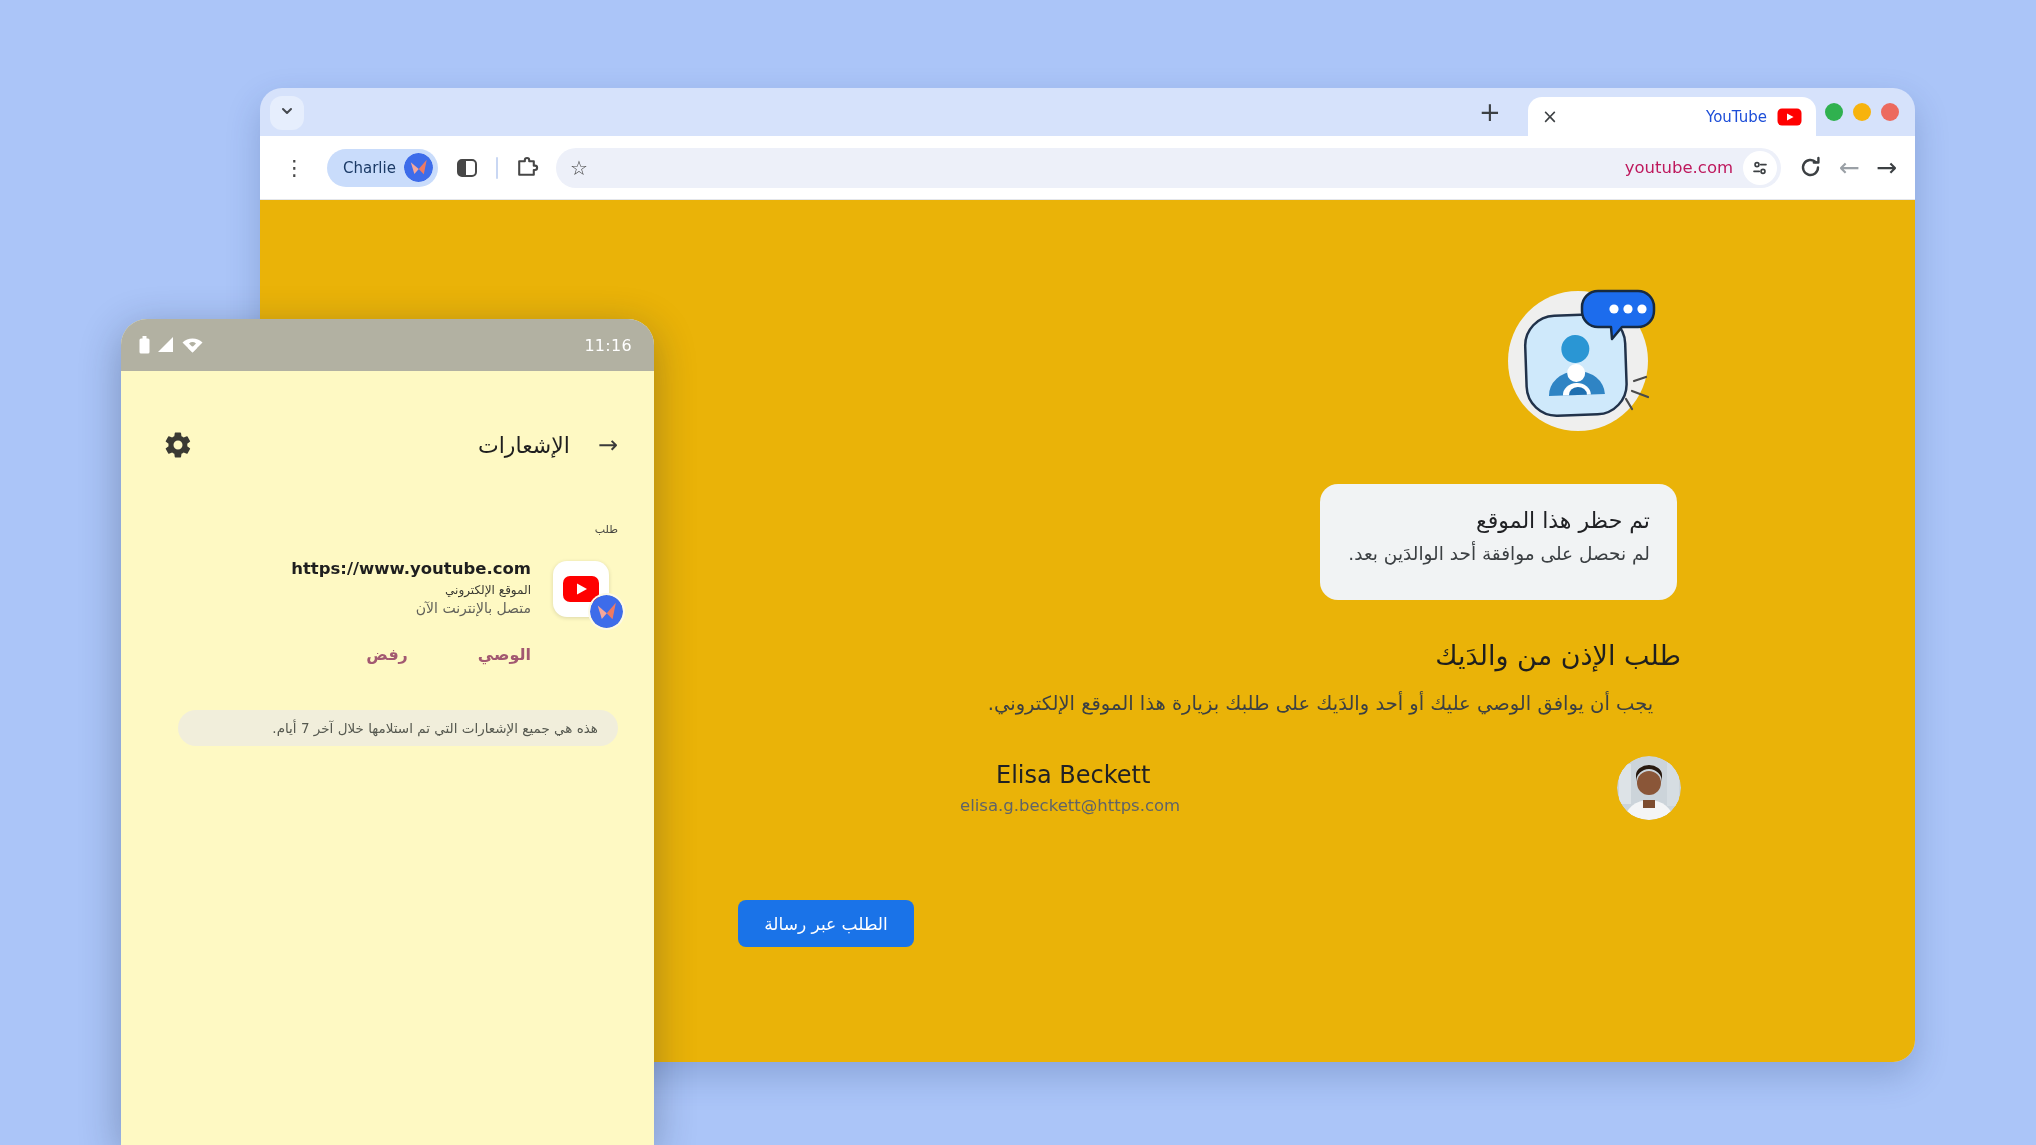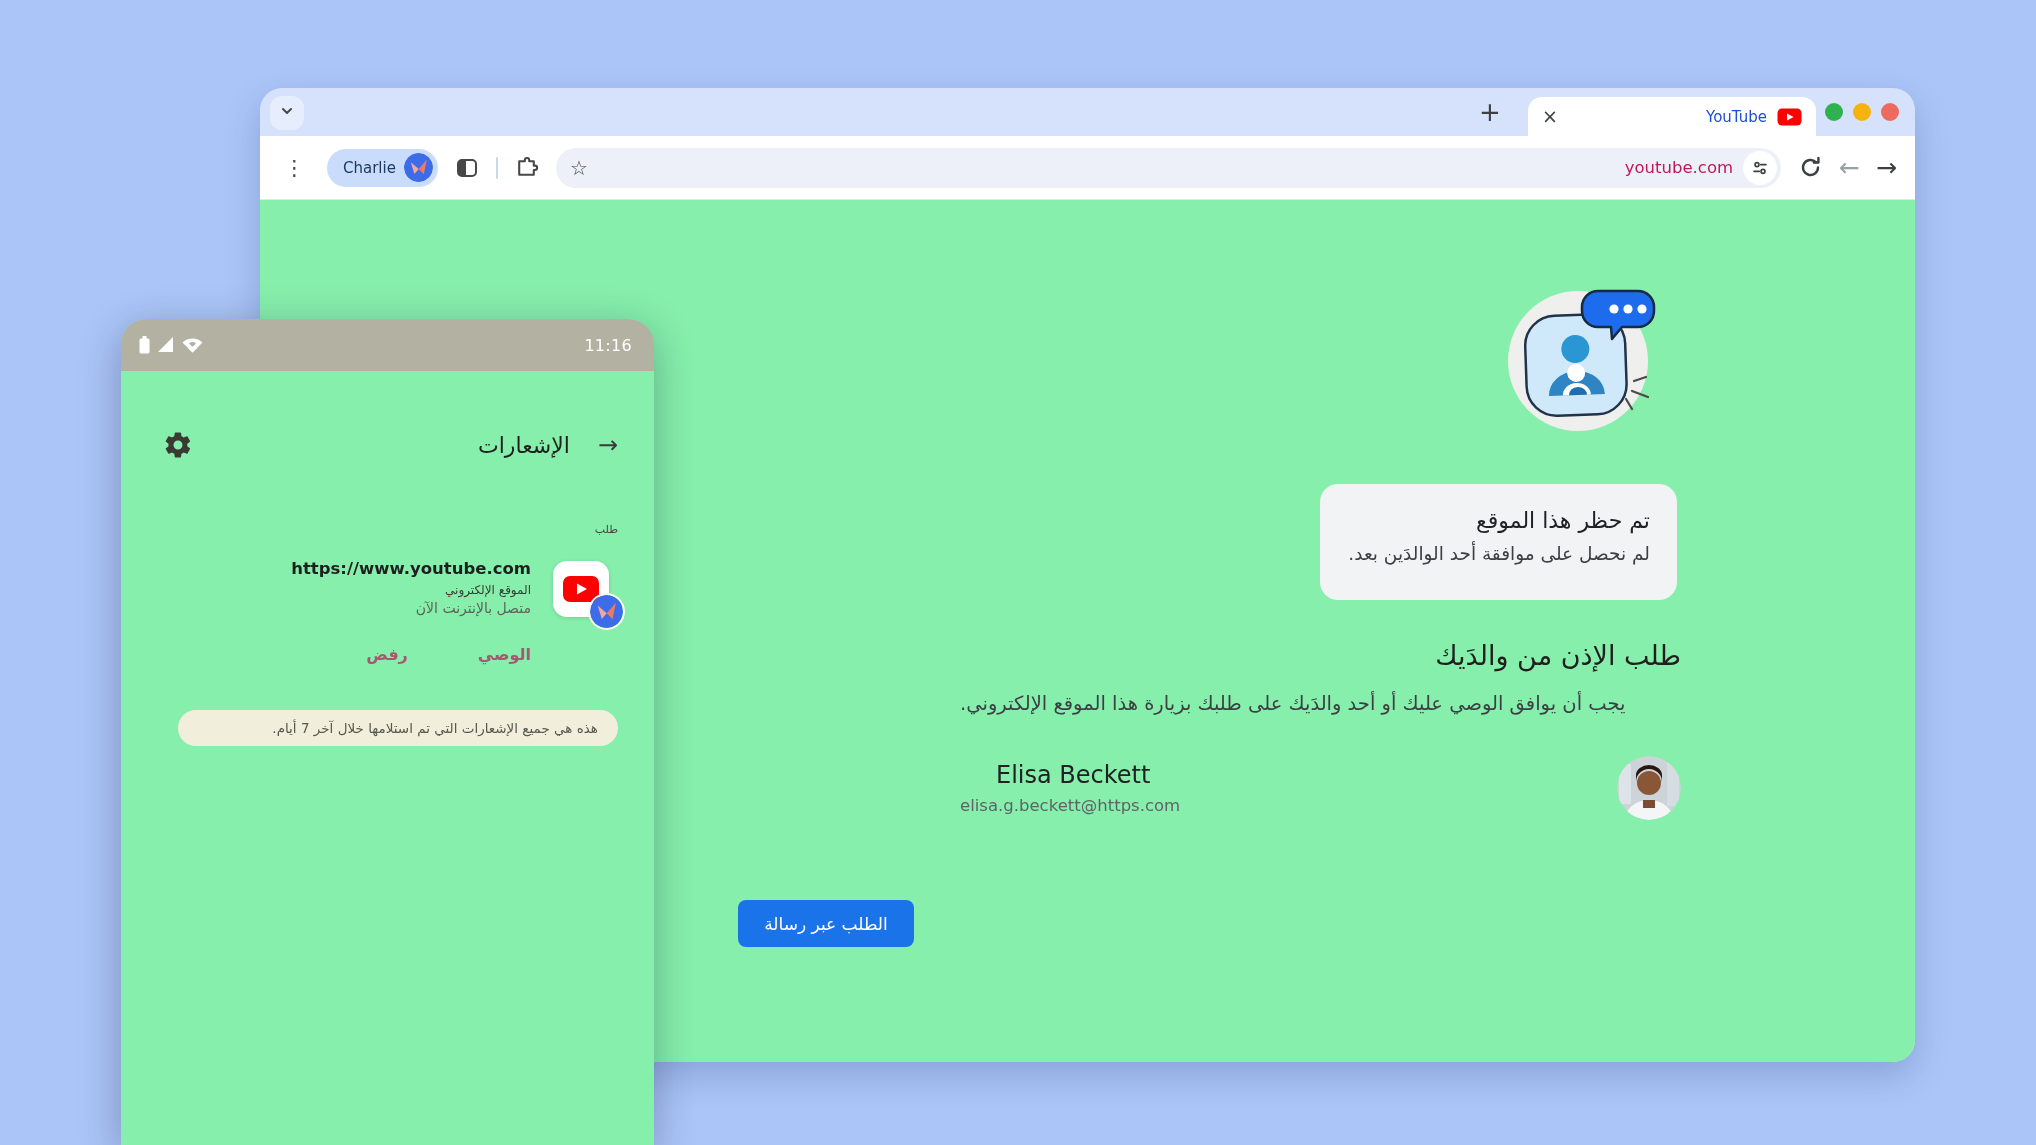--- a/index.html
+++ b/index.html
@@ -65,56 +65,56 @@
   .omni-tune {
     width:34px; height:34px; background:#fff; border-radius:50%;
     display:flex; align-items:center; justify-content:center; cursor:pointer;
   }
   .nav-btn { font-size:25px; line-height:1; cursor:pointer; }
   .nav-reload { width:26px; height:26px; }
   .nav-back { color:#9aa0a6; }
   .nav-fwd  { color:#3c4043; }
 
   .page-content {
-    position:absolute; left:0; top:112px; right:0; bottom:0; background:#86efac; direction:rtl;
+    position:absolute; left:0; top:112px; right:0; bottom:0; background:#eab308; direction:rtl;
   }
   .illustration { position:absolute; left:1246px; top:73px; width:163px; height:158px; }
   .blocked-card {
     position:absolute; left:1060px; top:284px; width:357px; height:116px;
     background:#f1f3f4; border-radius:18px; padding:24px 27px 0 20px;
     text-align:right;
   }
   .blocked-card .bc-line1 { font-size:22px; color:#202124; }
   .blocked-card .bc-line2 { font-size:18.5px; color:#3c4043; margin-top:10px; }
   .page-heading {
     position:absolute; left:700px; top:440px; width:721px;
     text-align:right; font-size:27px; font-weight:500; color:#1f1f1f;
   }
   .page-body {
     position:absolute; left:700px; top:492px; width:721px;
-    text-align:left; font-size:19.5px; color:#3c4043;
+    text-align:center; font-size:19.5px; color:#3c4043;
   }
   .parent-row {
     position:absolute; left:700px; top:556px; width:721px; height:64px;
     display:flex; flex-direction:row; align-items:center; gap:14px;
   }
   .parent-avatar { width:64px; height:64px; border-radius:50%; overflow:hidden; flex:0 0 auto; }
   .parent-texts { text-align:left; direction:ltr; flex:1; }
   .parent-name { font-size:24px; color:#202124;margin-left:36px; }
   .parent-email { font-size:16.5px; color:#5f6368; margin-top:7px; }
   .cta-button {
     position:absolute; left:478px; top:700px; width:176px; height:47px;
     background:#1a73e8; border:none; border-radius:8px; color:#fff;
     font-size:17px; font-family:inherit; cursor:pointer;
   }
 
   
   .phone {
     position:absolute; left:121px; top:319px; width:533px; height:826px;
-    background:#86efac; border-radius:26px 26px 0 0; overflow:hidden;
+    background:#fef9c3; border-radius:26px 26px 0 0; overflow:hidden;
     box-shadow:0 10px 42px rgba(20,30,60,.32); z-index:5; direction:rtl;
   }
   .phone-status {
     height:52px; background:#b2b1a2; display:flex; align-items:center;
     padding:0 22px 0 18px; direction:ltr;
   }
   .status-icons { display:flex; align-items:center; gap:7px; }
   .status-time { margin-left:auto; color:#fff; font-size:16px; font-weight:500; letter-spacing:.3px; }
   .phone-header {
     position:absolute; left:0; right:0; top:104px; height:44px;

